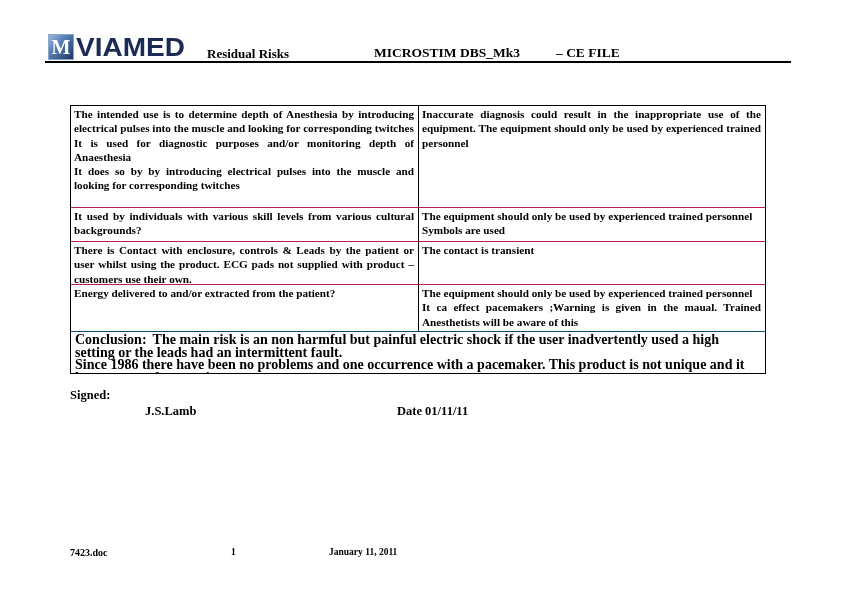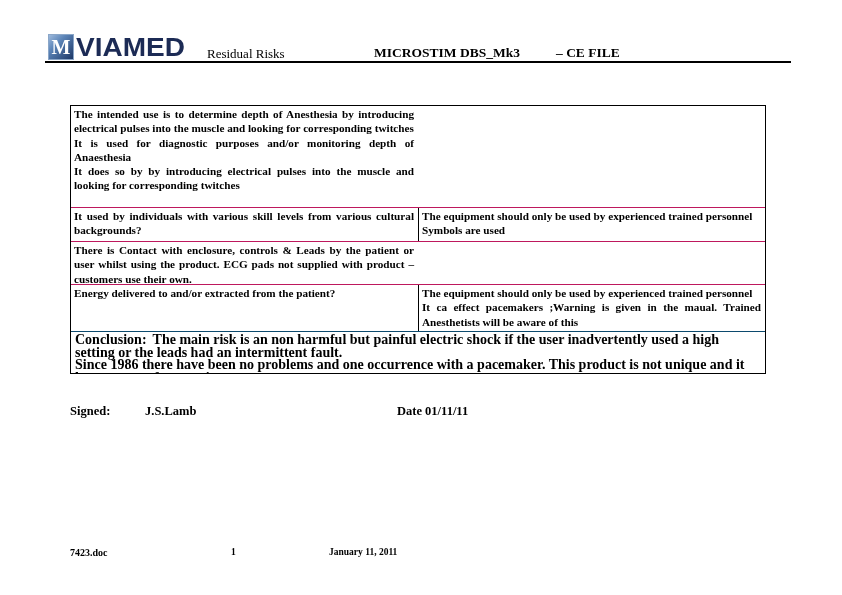--- a/index.html
+++ b/index.html
@@ -42,21 +42,21 @@
     font-size: 28px;
     letter-spacing: 0px;
     color: #1c2b55;
     margin-left: 2px;
     transform: scaleY(0.95);
   }
   .hdr-doc-type {
     position: absolute;
     left: 207px; top: 46px;
     font-size: 13px;
-    font-weight: normal;
+    font-weight: bold;
   }
   .hdr-product {
     position: absolute;
     left: 374px; top: 45px;
     font-size: 13.5px;
     font-weight: bold;
   }
   .hdr-file {
     position: absolute;
     left: 556px; top: 45px;
@@ -99,21 +99,21 @@
     border-top: 1px solid #0c4a6e;
     height: 42px;
     padding: 2px 4px;
     font-size: 14px;
     line-height: 12.5px;
     overflow: hidden;
   }
   .conclusion-row b { margin-right: 6px; }
 
   
-  .sig-label { position: absolute; left: 70px; top: 404px; font-size: 12.5px; font-weight: bold; }
+  .sig-label { position: absolute; left: 70px; top: 388px; font-size: 12.5px; font-weight: bold; }
   .sig-name  { position: absolute; left: 145px; top: 404px; font-size: 12.5px; font-weight: bold; }
   .sig-date  { position: absolute; left: 397px; top: 404px; font-size: 12.5px; font-weight: bold; }
 
   
   .ftr-doc  { position: absolute; left: 70px;  top: 547px; font-size: 10px; font-weight: bold; }
   .ftr-page { position: absolute; left: 231px; top: 547px; font-size: 9.5px; font-weight: bold; }
   .ftr-date { position: absolute; left: 329px; top: 547px; font-size: 9.5px; font-weight: bold; }
 </style>
 </head>
 <body>
@@ -130,35 +130,41 @@
   <div class="header-rule"></div>
 
   <div class="risk-table">
 
     <div class="t-row row-1">
       <div class="t-cell left">
         <p>The intended use  is to determine depth of Anesthesia by introducing electrical pulses into the muscle and looking for corresponding twitches</p>
         <p>It is used for diagnostic purposes and/or monitoring depth of Anaesthesia</p>
         <p>It does so by  by introducing electrical pulses into the muscle and looking for corresponding twitches</p>
       </div>
+      <div class="t-cell right">
+        <p>Inaccurate diagnosis could result in the inappropriate use of the equipment. The equipment should only be used by experienced trained personnel</p>
+      </div>
     </div>
 
     <div class="t-row row-2">
       <div class="t-cell left">
         <p>It used by individuals with various skill levels   from various cultural backgrounds?</p>
       </div>
       <div class="t-cell right">
         <p>The equipment should only be used by experienced trained personnel</p>
         <p>Symbols are used</p>
       </div>
     </div>
 
     <div class="t-row row-3">
       <div class="t-cell left">
         <p>There is  Contact with enclosure, controls &amp; Leads by the patient or user whilst using the product. ECG pads not supplied with product – customers use their own.</p>
+      </div>
+      <div class="t-cell right">
+        <p>The contact is transient</p>
       </div>
     </div>
 
     <div class="t-row row-4">
       <div class="t-cell left">
         <p>Energy delivered to and/or extracted from the patient?</p>
       </div>
       <div class="t-cell right">
         <p>The equipment should only be used by experienced trained personnel</p>
         <p>It ca effect pacemakers ;Warning is given in the maual. Trained Anesthetists will be aware of this</p>

